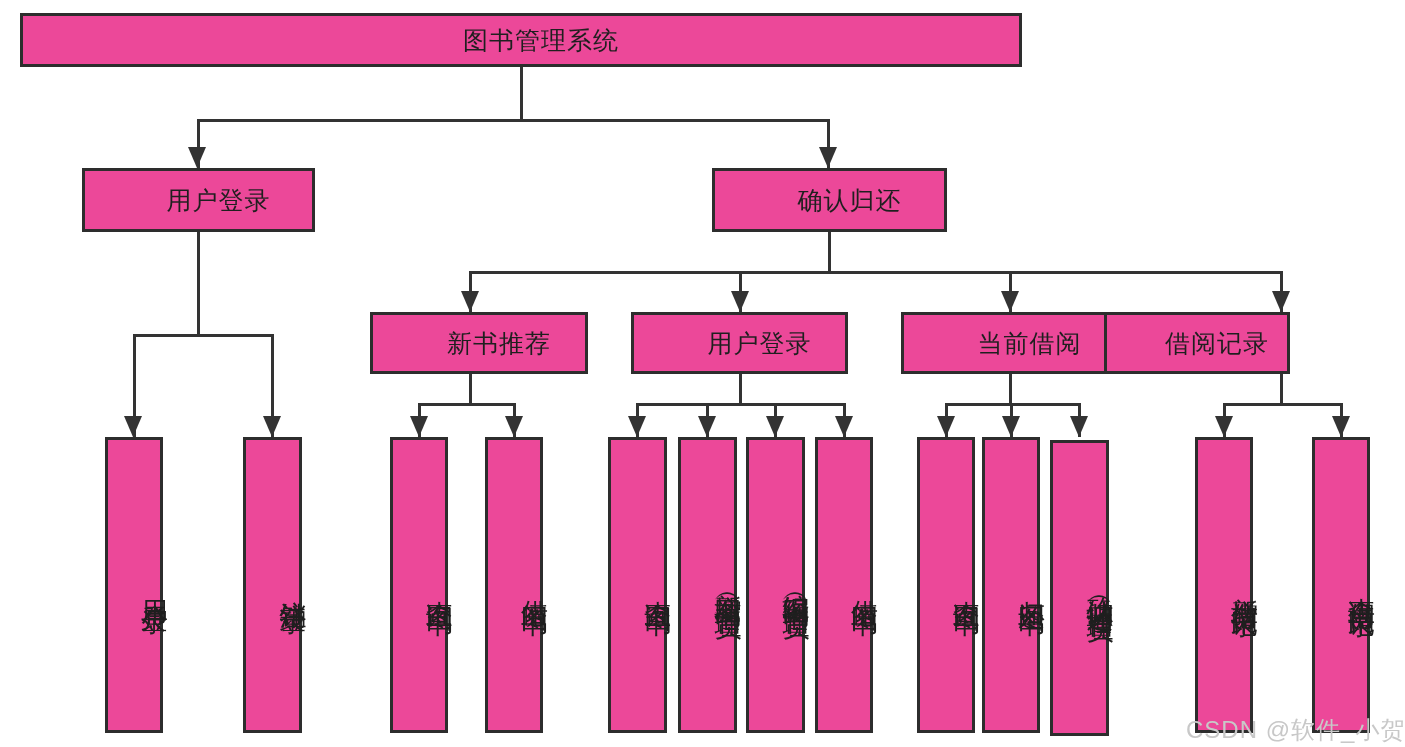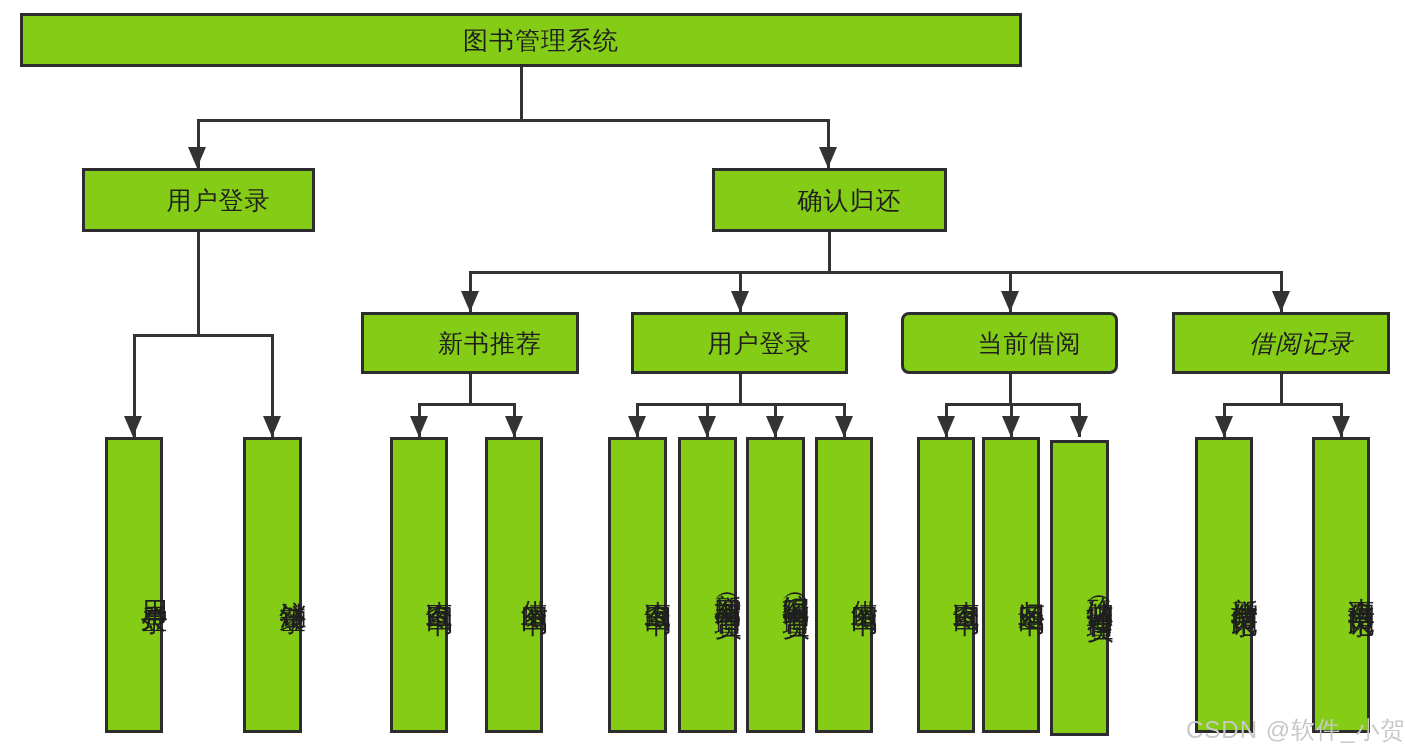--- a/index.html
+++ b/index.html
@@ -1,21 +1,21 @@
 <!DOCTYPE html>
 <html><head>
 <meta charset="utf-8">
 <style>
   html,body{margin:0;padding:0;background:#fff;}
   .canvas{
     position:relative;width:1405px;height:747px;background:#ffffff;
     font-family:"Liberation Sans",sans-serif;overflow:hidden;color:#1f1f1f;
   }
   .box{
-    position:absolute;box-sizing:border-box;border:3px solid #2d2d2d;background:#84cc16;
+    position:absolute;box-sizing:border-box;border:3px solid #2d2d2d;background:#ec4899;
     display:flex;align-items:center;justify-content:center;padding-left:40px;
   }
   .hbox{font-size:25px;letter-spacing:1px;white-space:nowrap;}
   .vbox{writing-mode:vertical-rl;text-orientation:mixed;font-size:27px;letter-spacing:3px;line-height:1;}
   .vline{position:absolute;width:2.5px;background:#333333;}
   .hline{position:absolute;height:2.5px;background:#333333;}
   .arrow{
     position:absolute;width:0;height:0;
     border-left:9px solid transparent;border-right:9px solid transparent;
     border-top:21px solid #333333;
@@ -59,30 +59,30 @@
   <div class="hline" style="left:469px;top:271px;width:813px;"></div>
   <div class="vline" style="left:469px;top:271px;height:41px;"></div>
   <div class="arrow" style="left:461px;top:291px;"></div>
   <div class="vline" style="left:739px;top:271px;height:41px;"></div>
   <div class="arrow" style="left:731px;top:291px;"></div>
   <div class="vline" style="left:1009px;top:271px;height:41px;"></div>
   <div class="arrow" style="left:1001px;top:291px;"></div>
   <div class="vline" style="left:1280px;top:271px;height:41px;"></div>
   <div class="arrow" style="left:1272px;top:291px;"></div>
 
-  <div class="box hbox" style="left:361px;top:312px;width:218px;height:62px;">
+  <div class="box hbox" style="left:370px;top:312px;width:218px;height:62px;">
     <span>新书推荐</span>
   </div>
   <div class="box hbox" style="left:631px;top:312px;width:217px;height:62px;">
     <span>用户登录</span>
   </div>
-  <div class="box hbox" style="left:901px;top:312px;width:217px;height:62px;border-radius:8px;">
+  <div class="box hbox" style="left:901px;top:312px;width:217px;height:62px;">
     <span>当前借阅</span>
   </div>
-  <div class="box hbox" style="left:1172px;top:312px;width:218px;height:62px;font-style:italic;">
+  <div class="box hbox" style="left:1104px;top:312px;width:186px;height:62px;">
     <span>借阅记录</span>
   </div>
 
   <div class="vline" style="left:469px;top:374px;height:31px;"></div>
   <div class="hline" style="left:418px;top:403px;width:97px;"></div>
   <div class="vline" style="left:418px;top:403px;height:34px;"></div>
   <div class="arrow" style="left:410px;top:416px;"></div>
   <div class="vline" style="left:513px;top:403px;height:34px;"></div>
   <div class="arrow" style="left:505px;top:416px;"></div>
 

